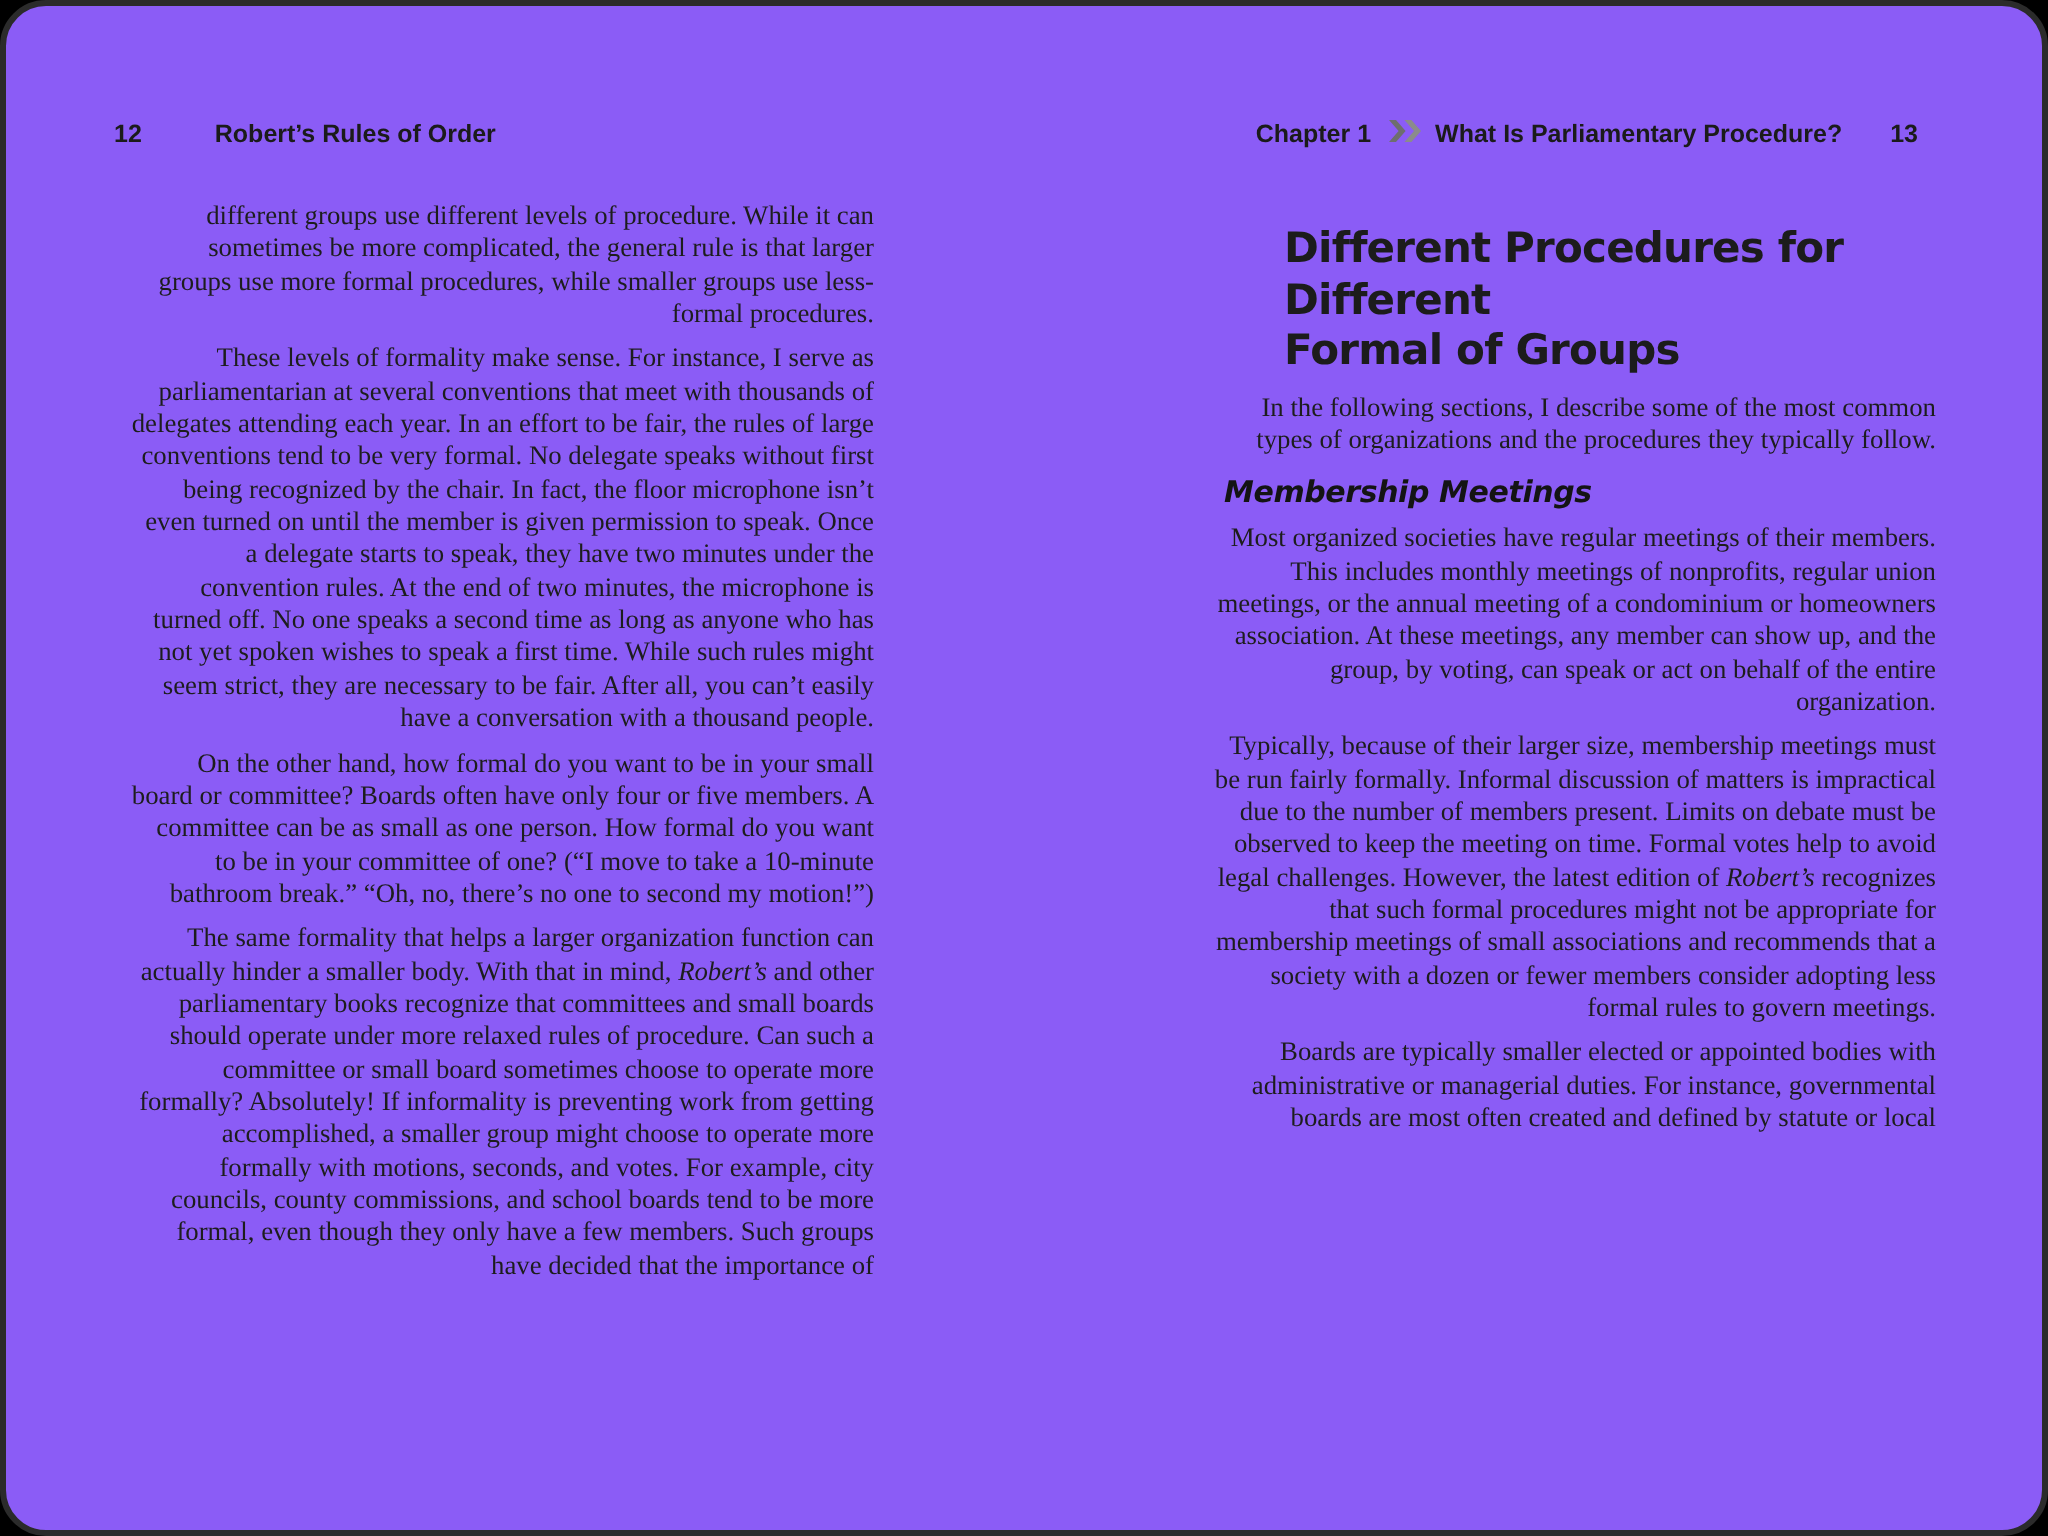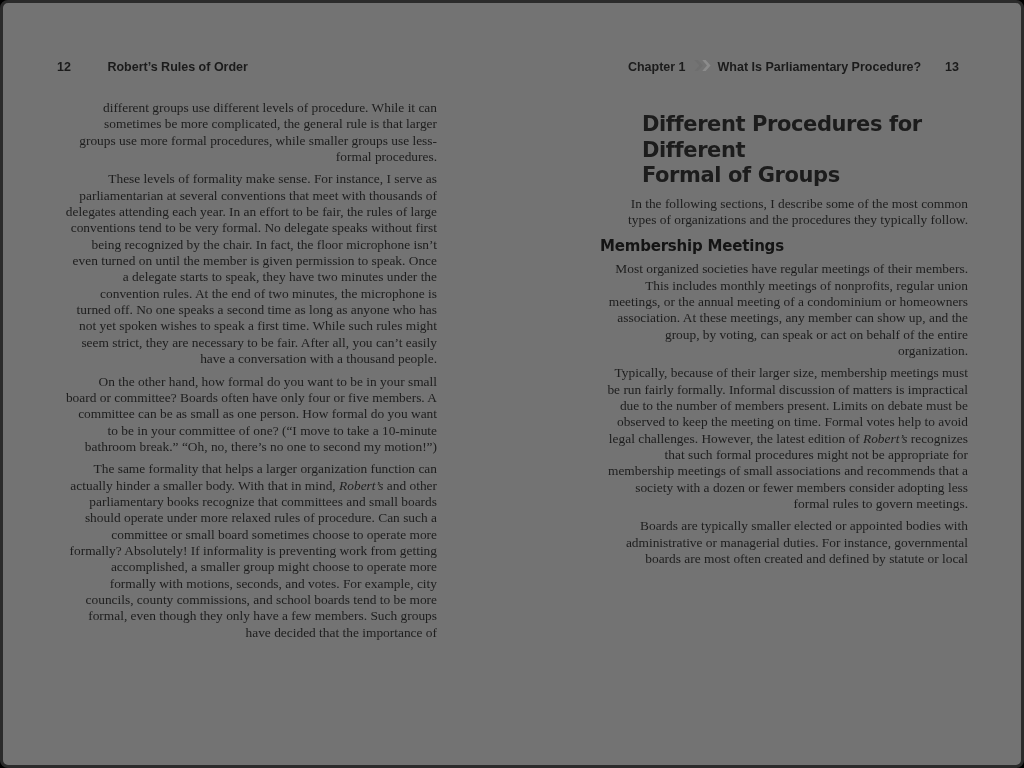--- a/index.html
+++ b/index.html
@@ -8,23 +8,23 @@
     width: 1024px;
     height: 768px;
     background: #000;
     overflow: hidden;
   }
   .sheet {
     position: absolute;
     left: 0; top: 0;
     width: 1024px; height: 768px;
     box-sizing: border-box;
-    background: #737373;
+    background: #8b5cf6;
     border: 3px solid #2b2b2b;
-    border-radius: 8px;
+    border-radius: 23px;
   }
   
   .running-head {
     position: absolute;
     top: 57px;
     font-family: "Liberation Sans", sans-serif;
     font-weight: bold;
     font-size: 12.5px;
     color: #1b1b1b;
     white-space: nowrap;
@@ -69,21 +69,22 @@
     margin: 12px 0 7px 0;
   }
   h1.section-heading span { display: block; margin-left: 42px; }
   h2.sub-heading {
     font-family: "DejaVu Sans", sans-serif;
     font-weight: bold;
     font-size: 15px;
     line-height: 19px;
     letter-spacing: -0.2px;
     color: #141414;
-    margin: 9px 0 5px 0;
+    margin: 9px 0 5px 12px;
+    font-style: italic;
   }
 </style>
 </head>
 <body>
 
 <div class="sheet">
 
   <div>
 
     <div class="running-head head-left">

